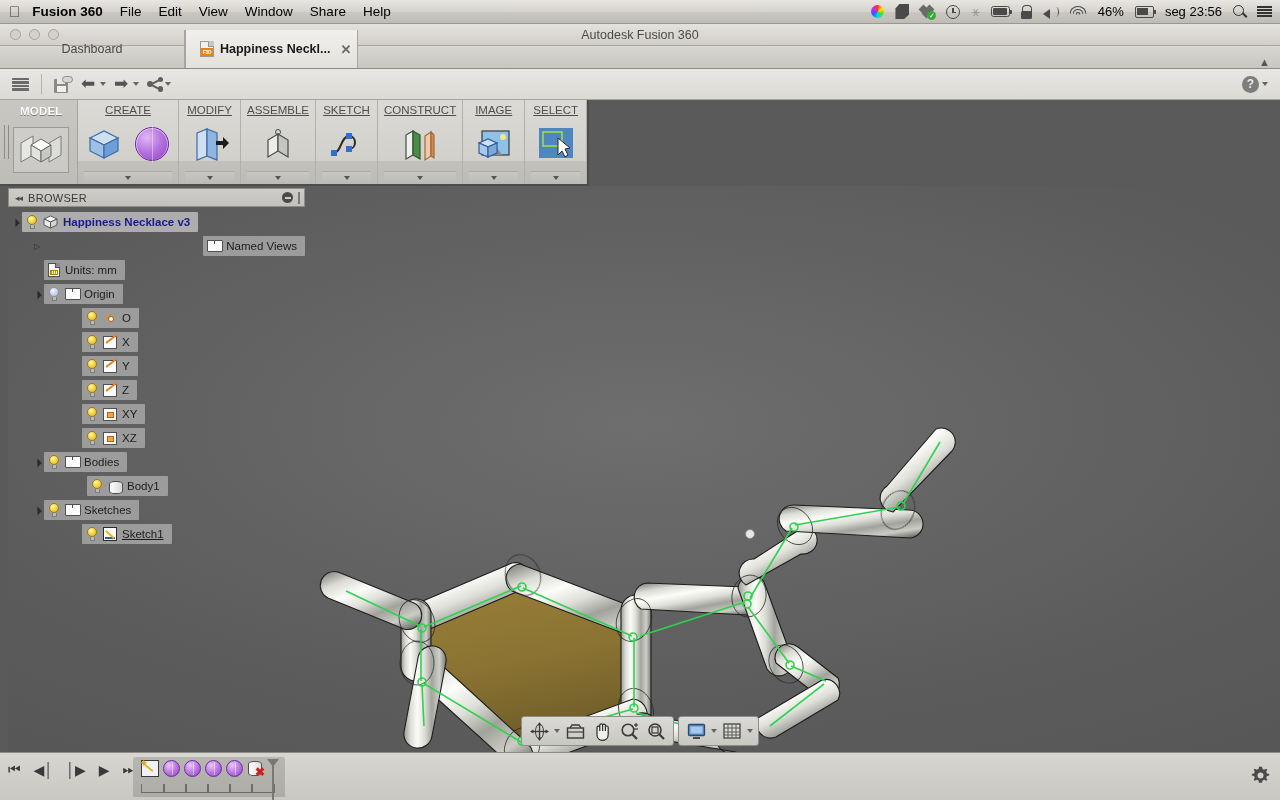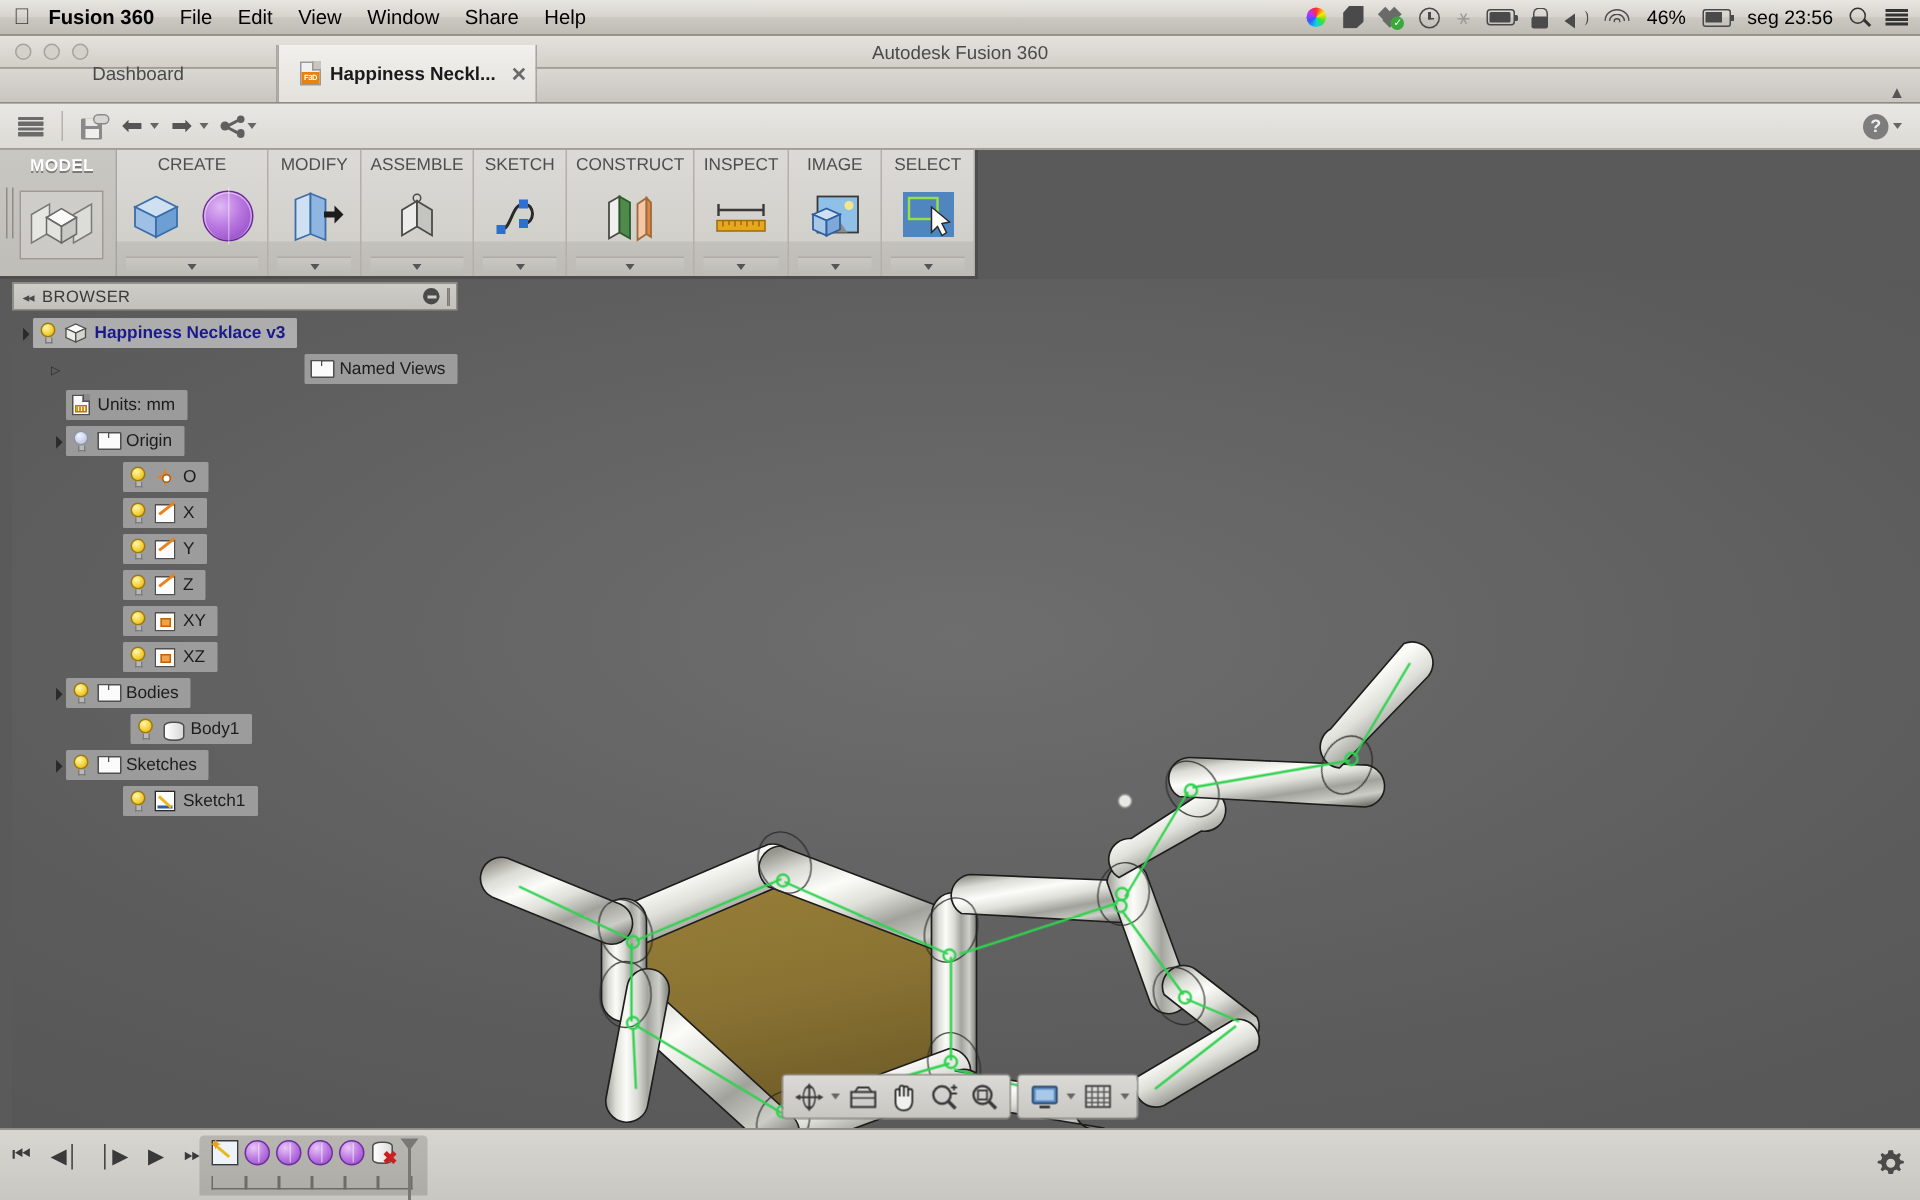--- a/index.html
+++ b/index.html
@@ -162,21 +162,21 @@
   .grip { width: 5px; height: 34px; margin-right: 4px;
     border-left: 1.5px solid #8e8b86; border-right: 1.5px solid #8e8b86; }
   .ws-label { position: absolute; top: 5px; left: 20px; font-size: 11.5px;
     font-weight: bold; color: #fff; text-shadow: 0 1px 0 #7e7b76; letter-spacing: .2px; }
   .ws-icon-box { margin-top: 16px; width: 56px; height: 46px;
     border: 1px solid #9d9a95; background: rgba(255,255,255,.18); display: flex; align-items: center; justify-content: center; }
   .panel {
     min-width: 62px; display: flex; flex-direction: column; align-items: center;
     border-right: 1px solid #b3b0ab; position: relative; padding: 0 6px;
   }
-  .panel-title { font-size: 11.5px; color: #4e4e4e; margin-top: 4px; white-space: nowrap; }
+  .panel-title { font-size: 11.5px; color: #4e4e4e; margin-top: 4px; white-space: nowrap; text-decoration: underline; }
   .panel-icons { flex: 1; display: flex; align-items: center; justify-content: center; gap: 8px; }
   .panel-drop { height: 13px; width: 100%; display: flex; align-items: center; justify-content: center;
     background: linear-gradient(to bottom,#c9c7c2,#bcbab5); border-top: 1px solid #aeaba6; }
   .panel-drop .caret { border-top-color: #555; }
 
   
   .ri { width: 40px; height: 40px; position: relative; }
   .ri-sphere { width: 34px; height: 34px; border-radius: 50%;
     background: radial-gradient(circle at 34% 30%, #e0b8f5 0%, #b877e0 45%, #8c3fc0 100%);
     border: 1px solid #6c2a99; }
@@ -535,45 +535,20 @@
             <polygon points="25,12 31,8 31,32 25,36" fill="#f2c8a8" stroke="#a06a3a" stroke-width="1.2"></polygon>
             <polygon points="31,8 34,11 34,34 31,32" fill="#d88a4a" stroke="#a06a3a" stroke-width="1.2"></polygon>
           </svg>
         </div>
       </div>
       <div class="panel-drop">
           <span class="caret"></span>
         </div>
     </div>
 
-    <div class="panel">
-      <div class="panel-title">INSPECT</div>
-      <div class="panel-icons">
-        <div class="ri">
-          <svg width="40" height="40" viewBox="0 0 40 40">
-            <line x1="5" y1="16" x2="35" y2="16" stroke="#3a3a3a" stroke-width="1.6"></line>
-            <line x1="5" y1="12" x2="5" y2="20" stroke="#3a3a3a" stroke-width="1.6"></line>
-            <line x1="35" y1="12" x2="35" y2="20" stroke="#3a3a3a" stroke-width="1.6"></line>
-            <rect x="4" y="23" width="32" height="7" fill="#e8a81e" stroke="#9a6c0a" stroke-width="1"></rect>
-            <g stroke="#9a6c0a" stroke-width="1">
-              <line x1="8" y1="23" x2="8" y2="27"></line>
-                <line x1="12" y1="23" x2="12" y2="26"></line>
-              <line x1="16" y1="23" x2="16" y2="27"></line>
-                <line x1="20" y1="23" x2="20" y2="26"></line>
-              <line x1="24" y1="23" x2="24" y2="27"></line>
-                <line x1="28" y1="23" x2="28" y2="26"></line>
-              <line x1="32" y1="23" x2="32" y2="27"></line>
-            </g>
-          </svg>
-        </div>
-      </div>
-      <div class="panel-drop">
-          <span class="caret"></span>
-        </div>
-    </div>
 
     <div class="panel">
       <div class="panel-title">IMAGE</div>
       <div class="panel-icons">
         <div class="ri">
           <svg width="40" height="40" viewBox="0 0 40 40">
             <rect x="8" y="7" width="27" height="24" fill="#8fc0e8" stroke="#3a3a3a" stroke-width="1.2"></rect>
             <circle cx="29" cy="13" r="3" fill="#f5e68a"></circle>
             <polygon points="8,31 19,18 28,31" fill="#8a8a86"></polygon>
             <polygon points="5,19 14,15 23,19 14,23" fill="#cfe0f2" stroke="#2f5f9f" stroke-width="1.2"></polygon>
@@ -948,21 +923,21 @@
     <span class="tlabelbox">
       <span class="bulb">
           <i></i>
           <b></b>
         </span>
       <span class="ficon"></span>
       <span class="txt">Sketches</span>
     </span>
   </div>
 
-  <div class="tnode" style="padding-left:82px;">
+  <div class="tnode" style="padding-left:82px;text-decoration:underline;">
     <span class="tlabelbox">
       <span class="bulb">
           <i></i>
           <b></b>
         </span>
       <span class="skicon"></span>
       <span class="txt">Sketch1</span>
     </span>
   </div>
 

